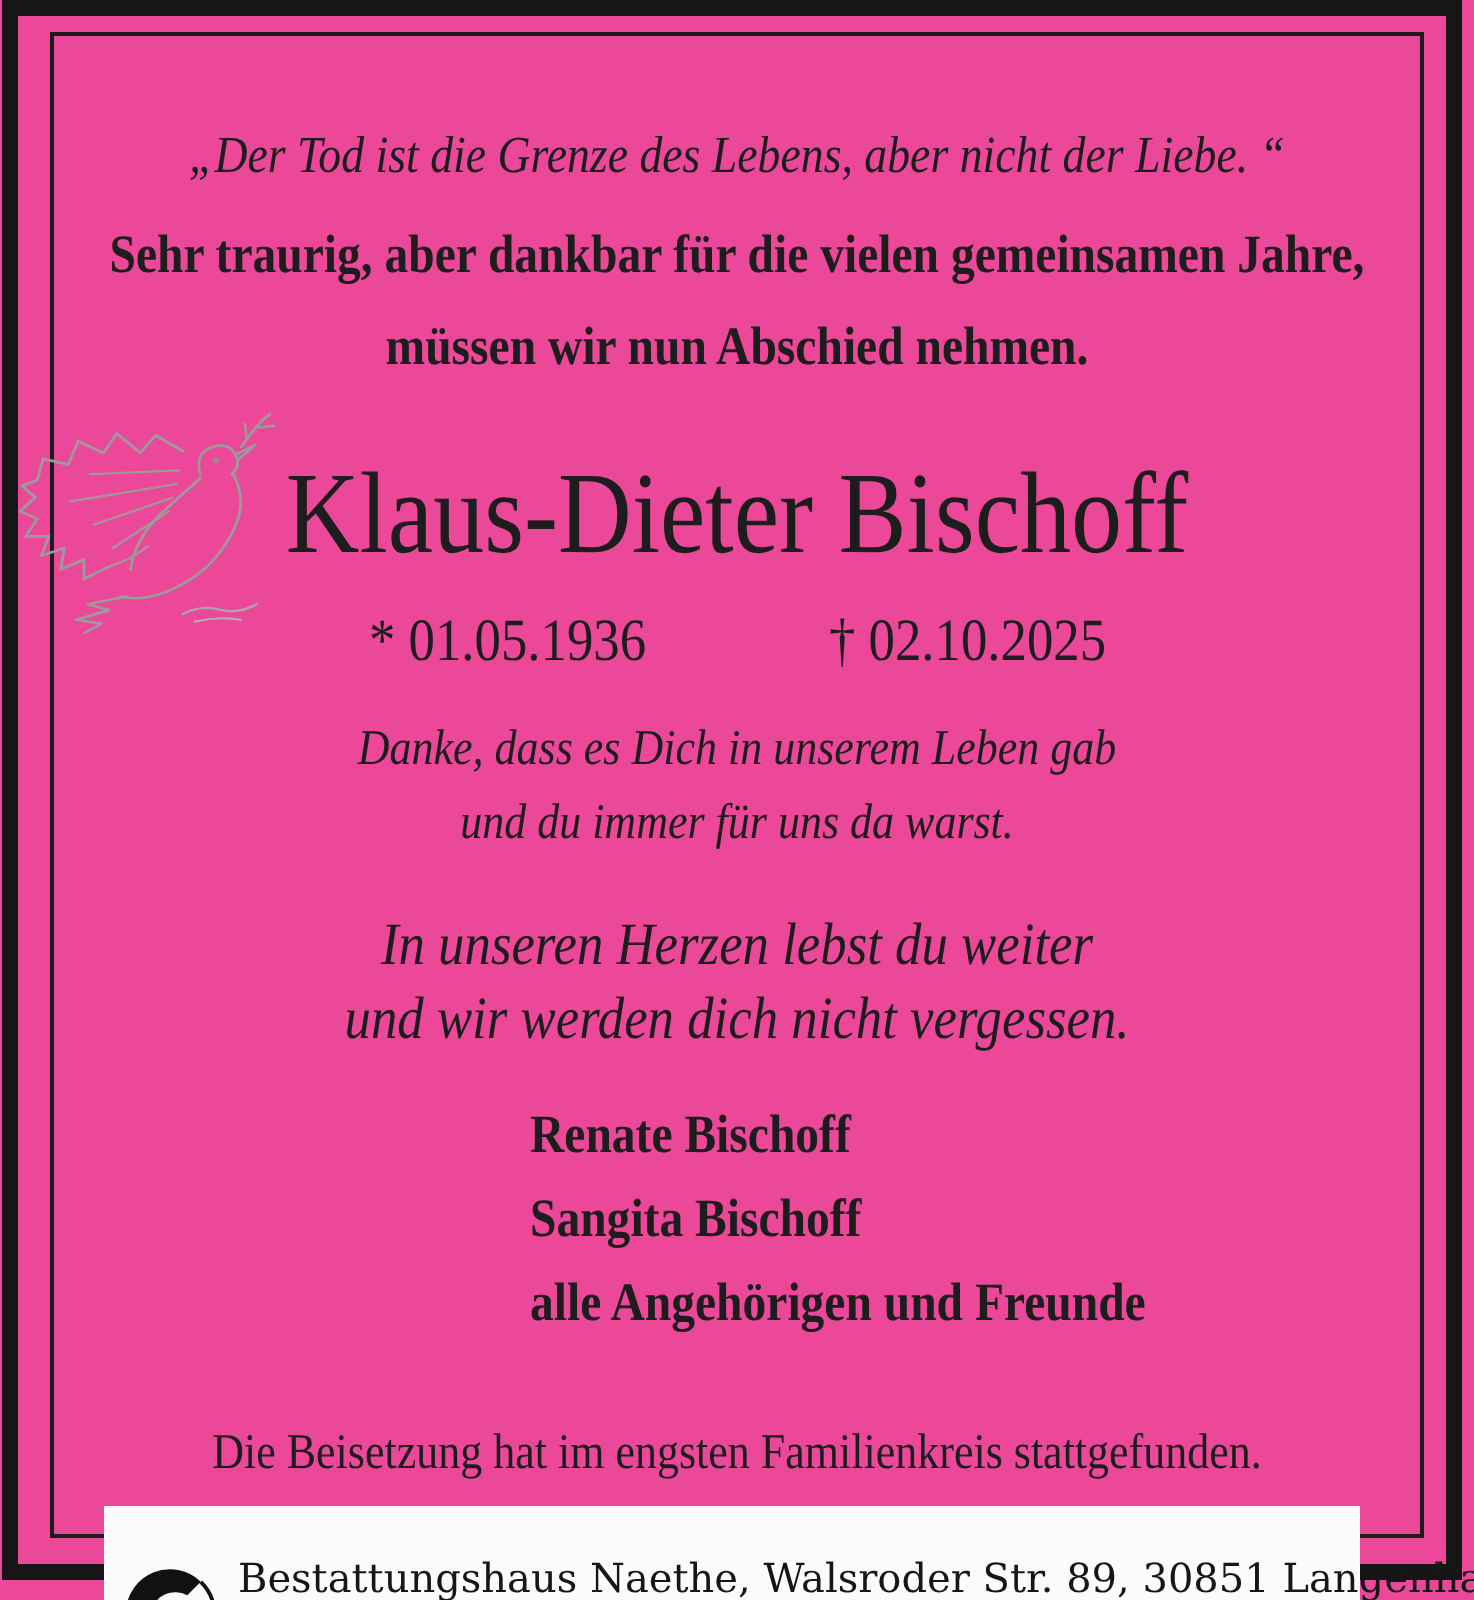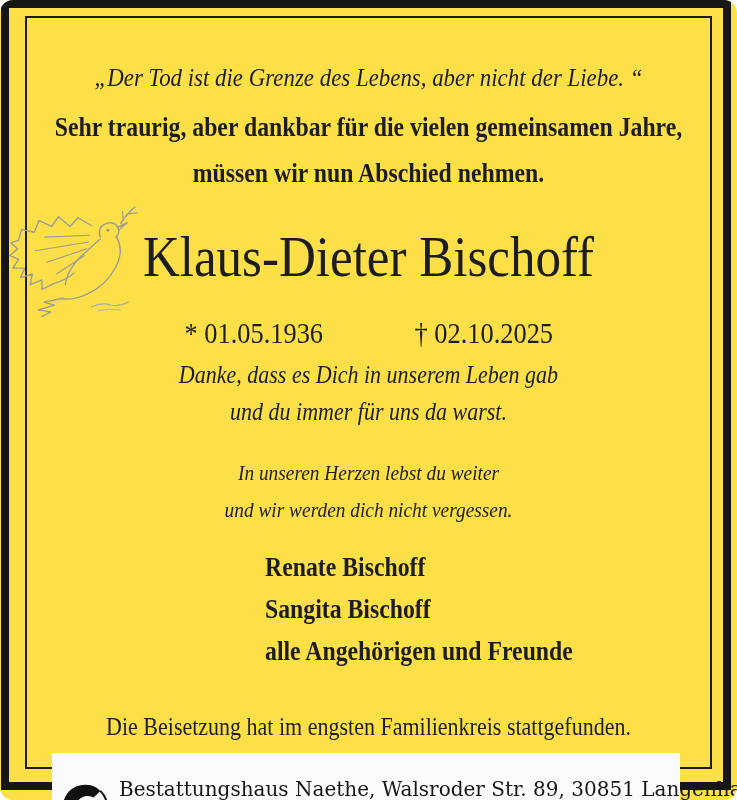--- a/index.html
+++ b/index.html
@@ -1,25 +1,24 @@
 <!DOCTYPE html>
 <html><head>
 <meta charset="utf-8">
 <style>
   html, body { margin: 0; padding: 0; background: #ffffff; }
 
   #page {
     position: relative;
     width: 737px;
     height: 800px;
-    background: #fde047;
+    background: #ec4899;
     overflow: hidden;
     font-family: "Liberation Serif", serif;
     color: #1d1d1d;
-    border-radius: 13px;
   }
 
   
   .frame-outer {
     position: absolute;
     left: 1px; top: 0; right: 6px; bottom: 10px;
     border: 8px solid #161616;
     z-index: 1;
   }
   .frame-inner {
@@ -34,24 +33,24 @@
     left: 0; right: 0;
     text-align: center;
     white-space: nowrap;
     z-index: 2;
   }
   .sx { transform: scaleX(0.88); transform-origin: 50% 50%; }
 
   .quote        { top: 56px;  font-size: 26px; font-style: italic; line-height: 44px; }
   .intro        { top: 104px; font-size: 27px; line-height: 46px; font-weight: bold; }
   .deceased     { top: 220px; font-size: 58px; line-height: 74px; }
-  .dates        { top: 312px; font-size: 30px; line-height: 42px;
+  .dates        { top: 300px; font-size: 30px; line-height: 42px;
                   display: flex; justify-content: center; gap: 72px; }
   .verse-1      { top: 356px; font-size: 25px; font-style: italic; line-height: 37px; }
-  .verse-2      { top: 454px; font-size: 22px; font-style: italic; line-height: 37px; }
+  .verse-2      { top: 454px; font-size: 30px; font-style: italic; line-height: 37px; }
   .mourners     { position: absolute; left: 265px; top: 546px; z-index: 2;
                   font-size: 27px; font-weight: bold; line-height: 42px;
                   white-space: nowrap;
                   transform: scaleX(0.88); transform-origin: left top; }
   .funeral-note { top: 704px; font-size: 25px; line-height: 46px; }
 
   .dove {
     position: absolute;
     left: 8px; top: 198px;
     width: 130px; height: 119px;

